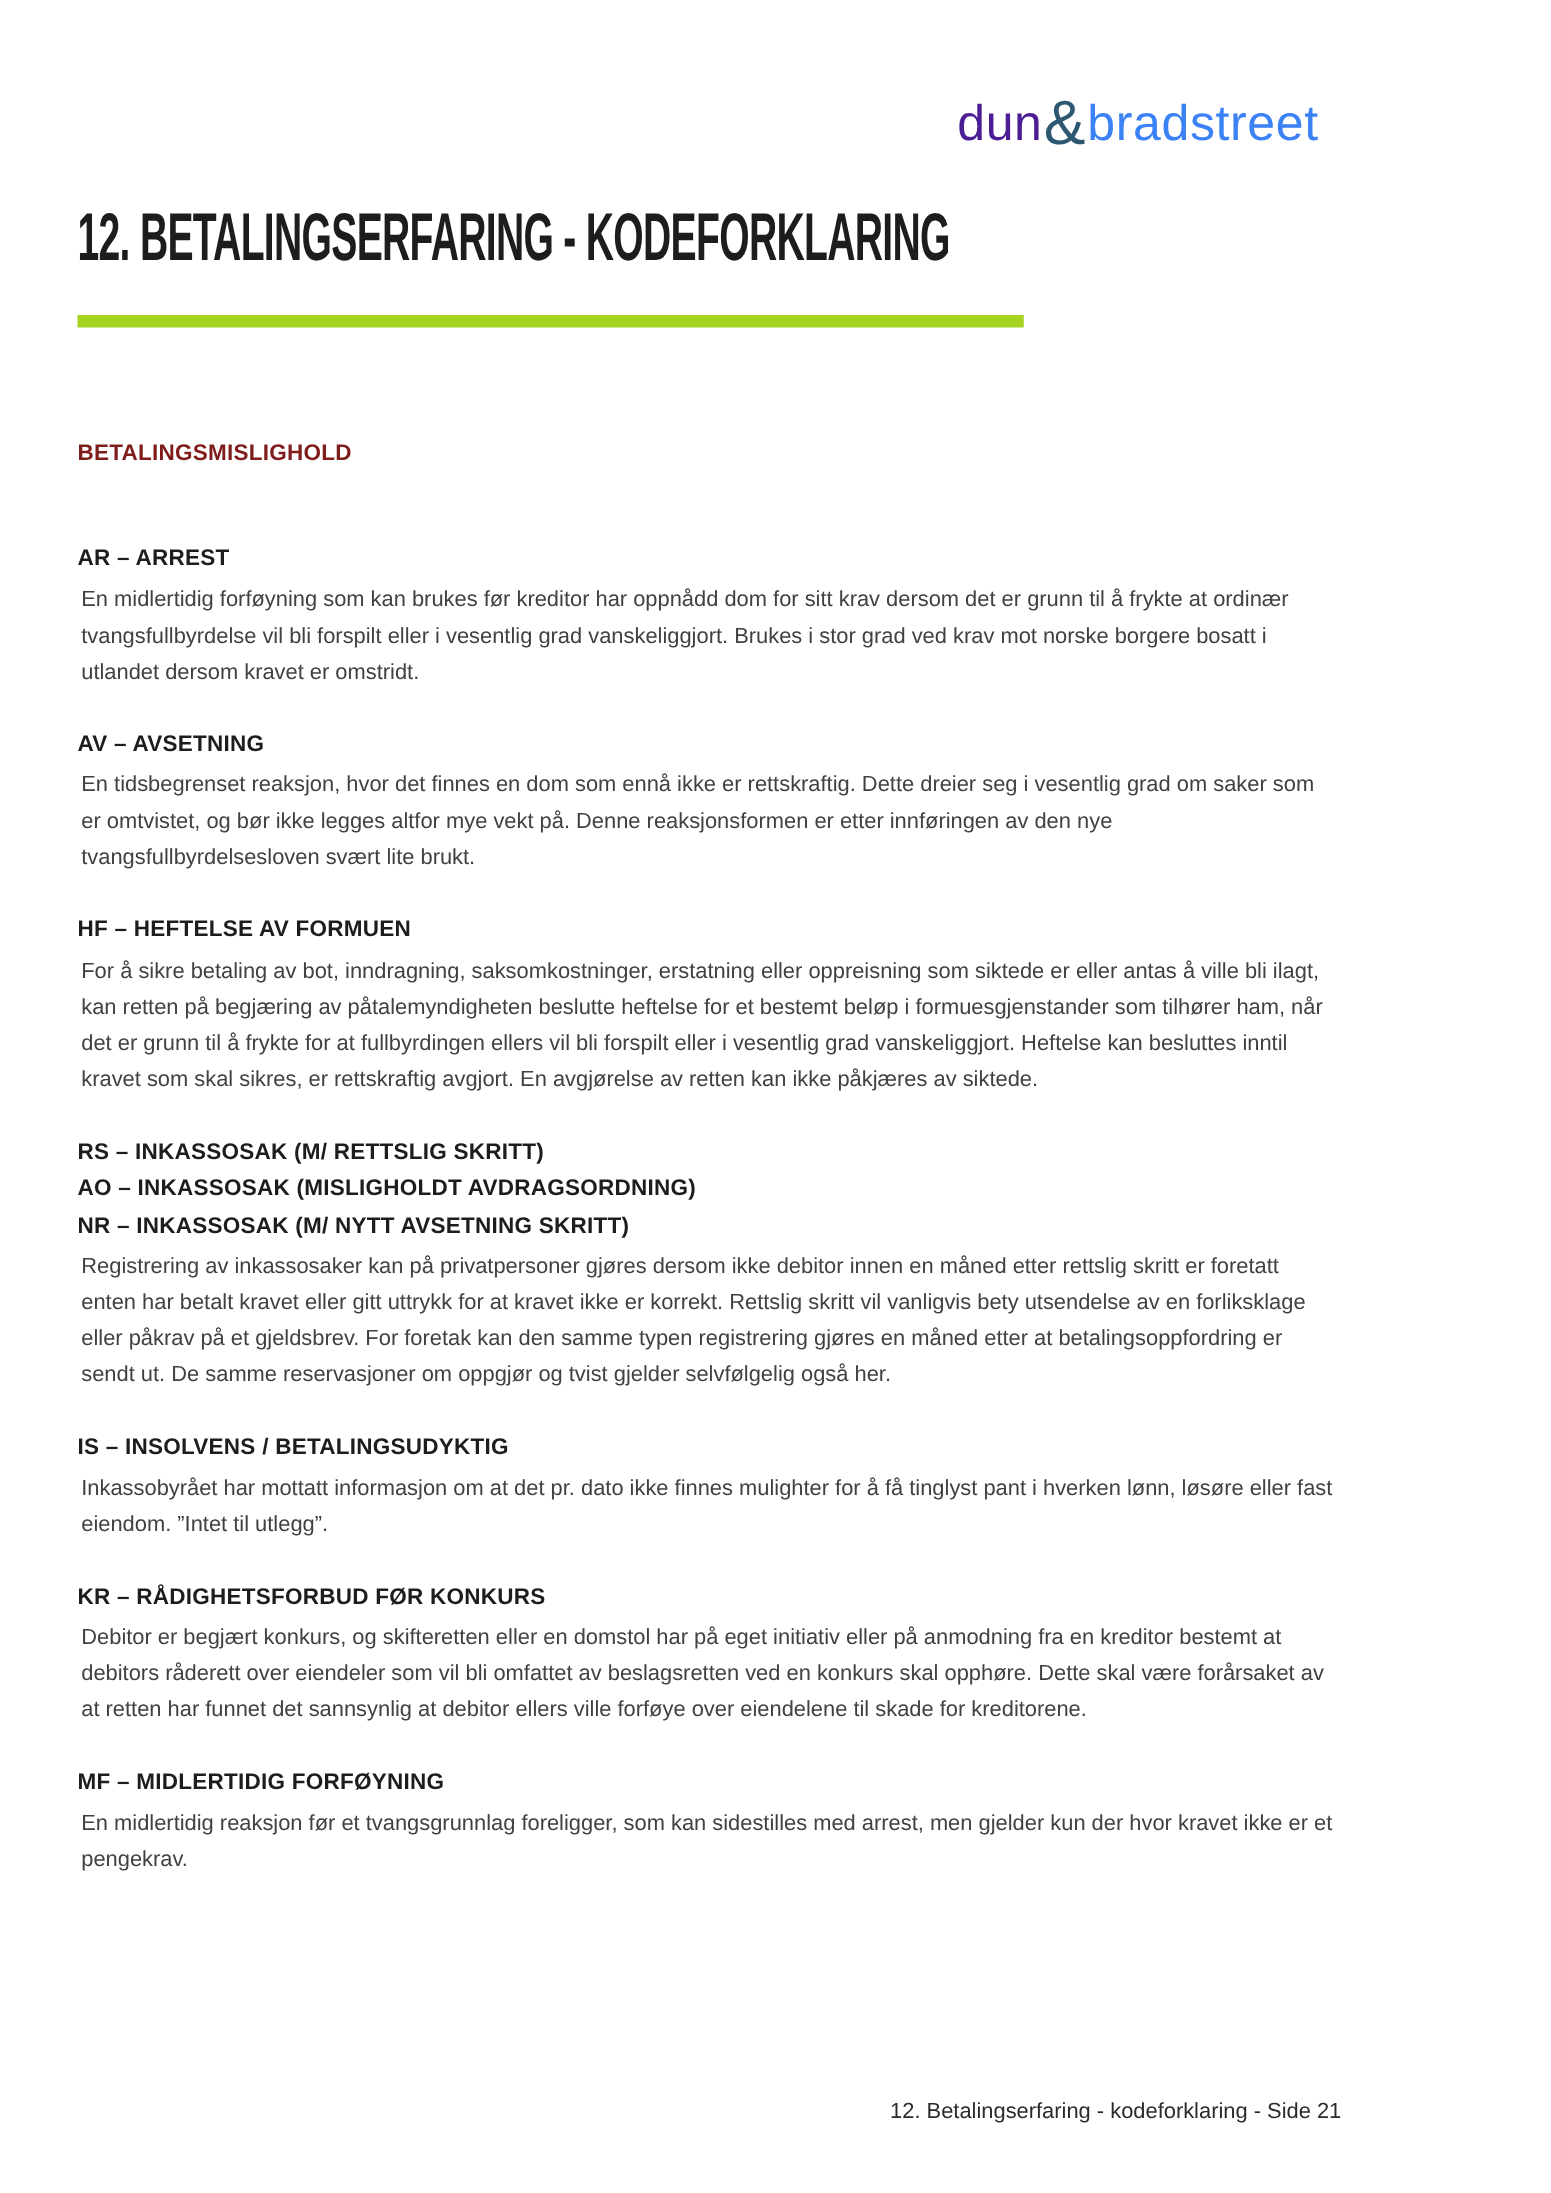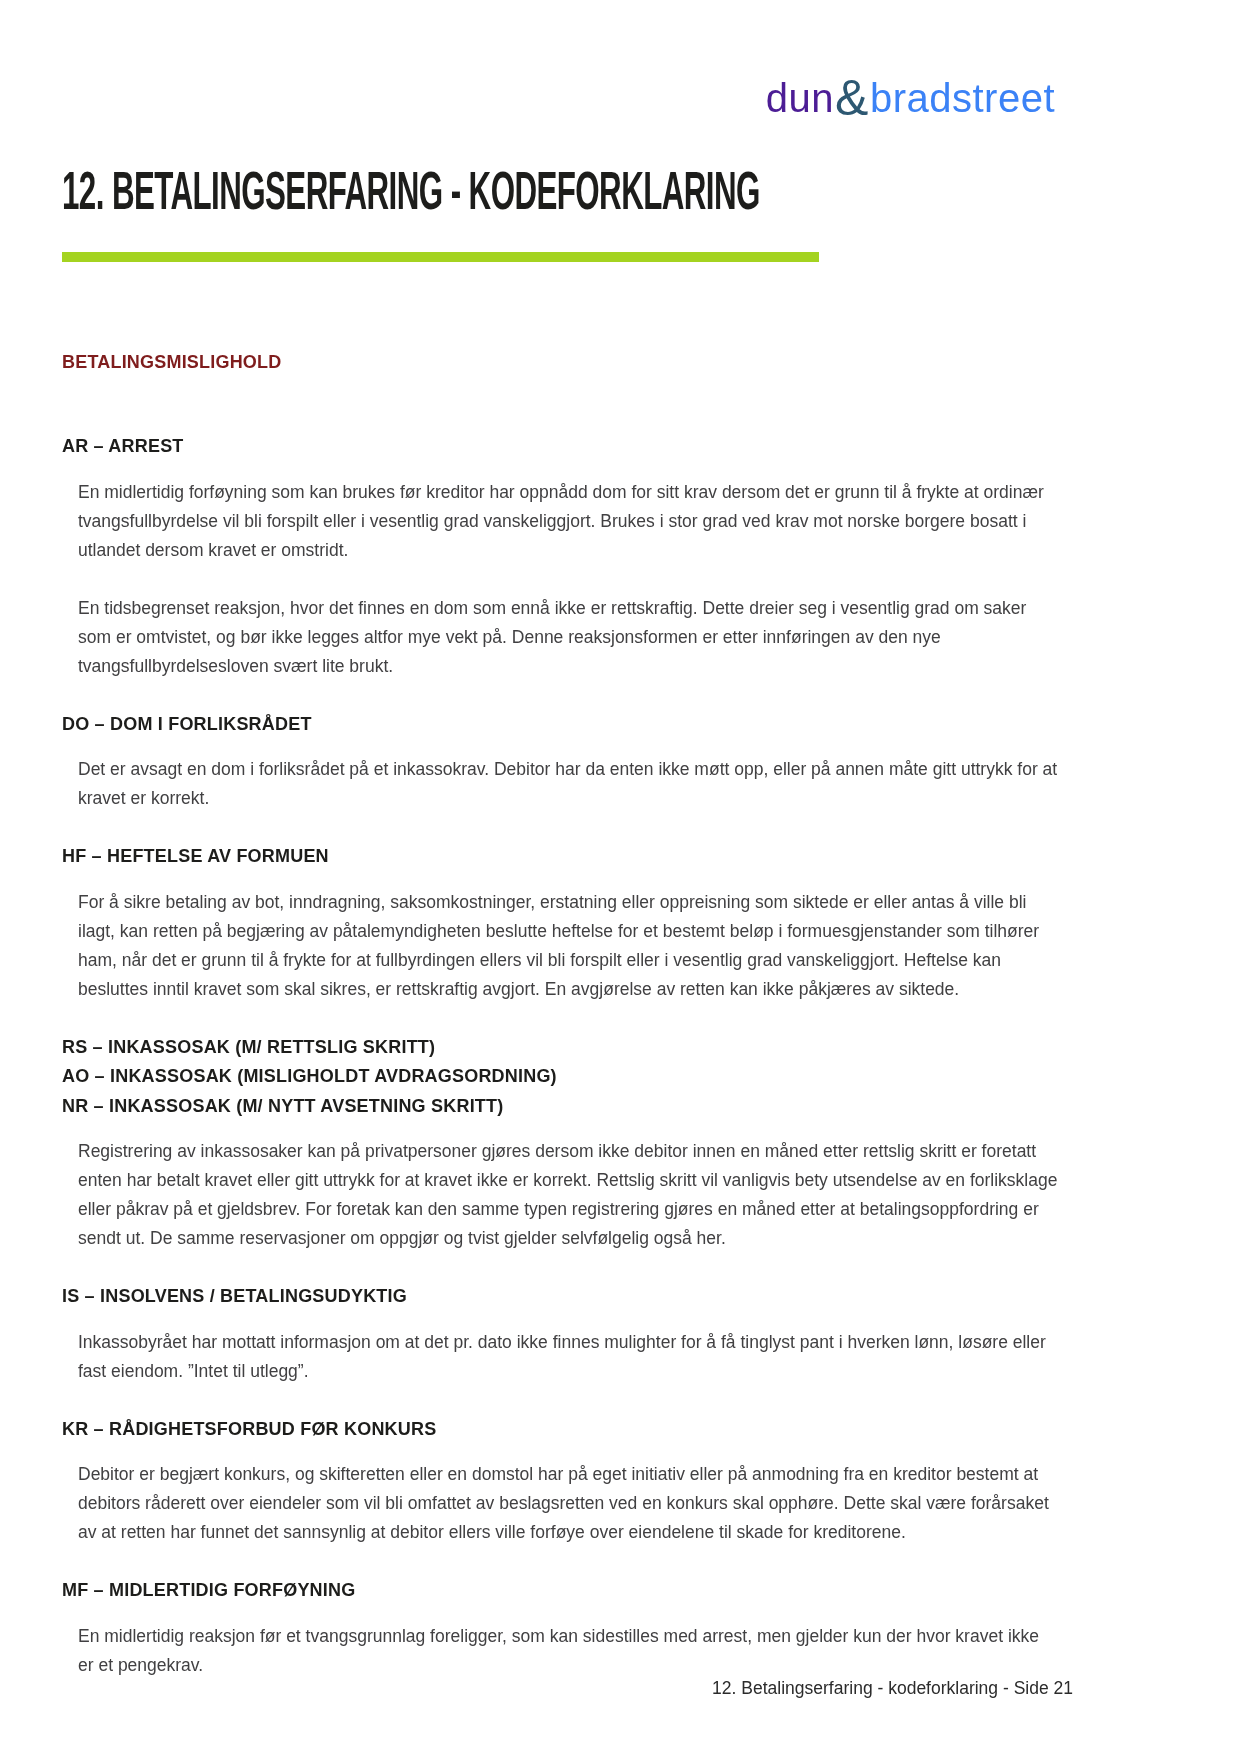--- a/index.html
+++ b/index.html
@@ -91,21 +91,21 @@
   }
   .code-heading {
     margin: 0;
     font-size: 18px;
     line-height: 29.5px;
     font-weight: bold;
     color: #1d1d1b;
     letter-spacing: 0.2px;
   }
   .section p {
-    margin: 16px;
+    margin: 3px;
   }
 
   
   .footer {
     position: absolute;
     right: 168px;
     top: 1678px;
     font-size: 17.5px;
     color: #2b2b2b;
     text-align: right;
@@ -128,29 +128,26 @@
     <h2 class="group-heading">BETALINGSMISLIGHOLD</h2>
     <div>
   <div class="section">
     <div>
             <h3 class="code-heading">AR – ARREST</h3>
           </div>
     <p>En midlertidig forføyning som kan brukes før kreditor har oppnådd dom for sitt krav dersom det er grunn til å frykte at ordinær tvangsfullbyrdelse vil bli forspilt eller i vesentlig grad vanskeliggjort. Brukes i stor grad ved krav mot norske borgere bosatt i utlandet dersom kravet er omstridt.</p>
   </div>
 
   <div class="section">
+    <div>
+            <h3 class="code-heading">AV – AVSETNING</h3>
+          </div>
     <p>En tidsbegrenset reaksjon, hvor det finnes en dom som ennå ikke er rettskraftig. Dette dreier seg i vesentlig grad om saker som er omtvistet, og bør ikke legges altfor mye vekt på. Denne reaksjonsformen er etter innføringen av den nye tvangsfullbyrdelsesloven svært lite brukt.</p>
   </div>
 
-  <div class="section">
-    <div>
-            <h3 class="code-heading">DO – DOM I FORLIKSRÅDET</h3>
-          </div>
-    <p>Det er avsagt en dom i forliksrådet på et inkassokrav. Debitor har da enten ikke møtt opp, eller på annen måte gitt uttrykk for at kravet er korrekt.</p>
-  </div>
 
   <div class="section">
     <div>
             <h3 class="code-heading">HF – HEFTELSE AV FORMUEN</h3>
           </div>
     <p>For å sikre betaling av bot, inndragning, saksomkostninger, erstatning eller oppreisning som siktede er eller antas å ville bli ilagt, kan retten på begjæring av påtalemyndigheten beslutte heftelse for et bestemt beløp i formuesgjenstander som tilhører ham, når det er grunn til å frykte for at fullbyrdingen ellers vil bli forspilt eller i vesentlig grad vanskeliggjort. Heftelse kan besluttes inntil kravet som skal sikres, er rettskraftig avgjort. En avgjørelse av retten kan ikke påkjæres av siktede.</p>
   </div>
 
   <div class="section">
     <div>

